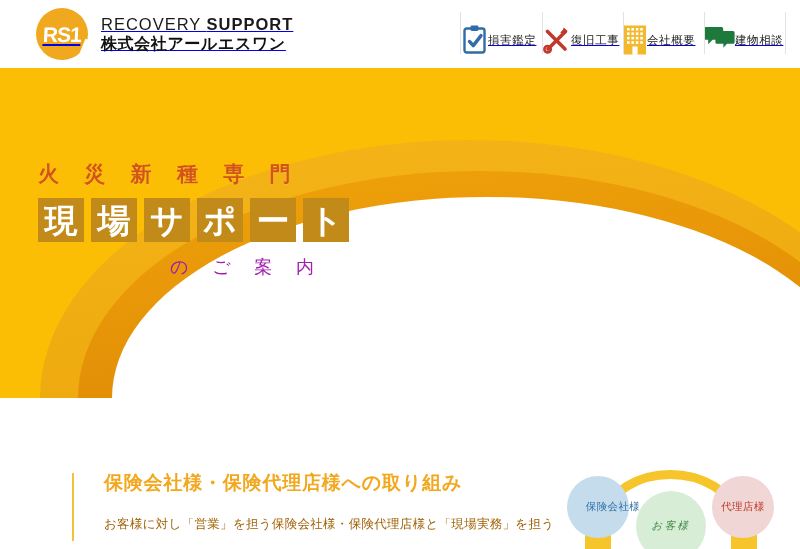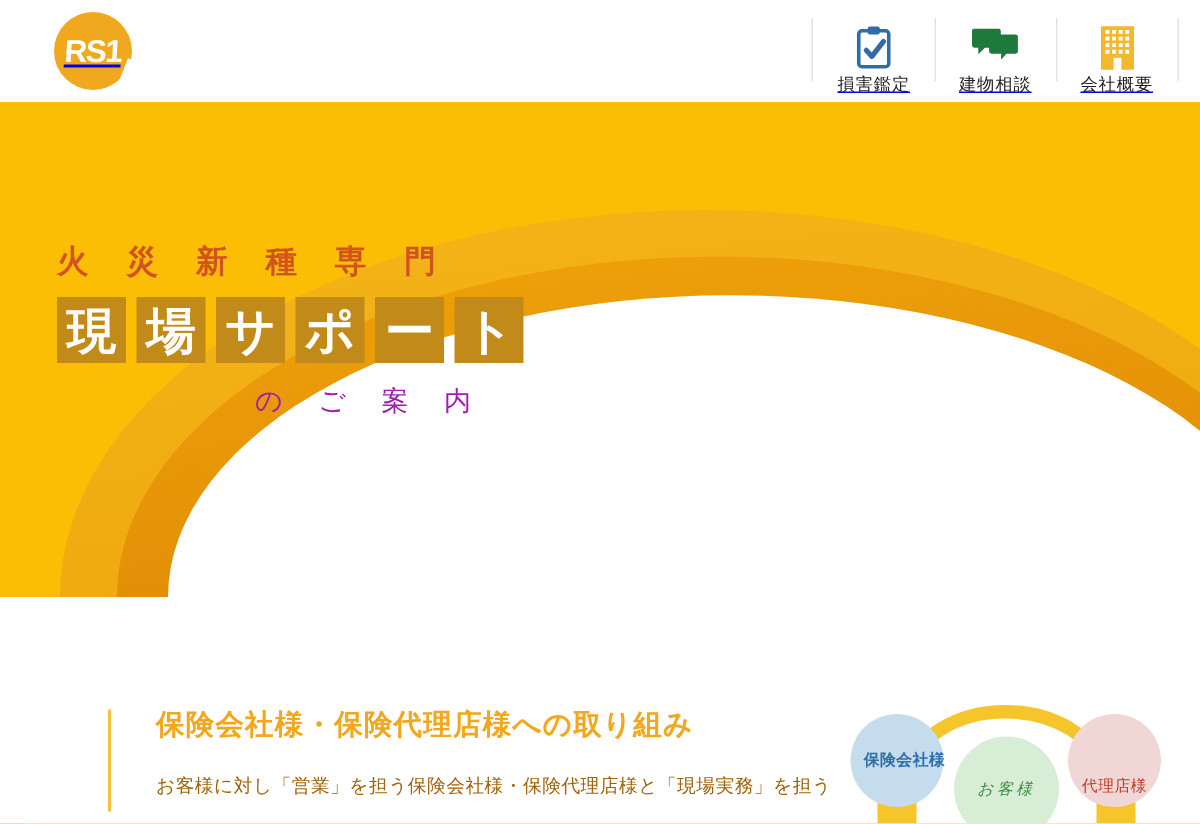--- a/index.html
+++ b/index.html
@@ -39,22 +39,22 @@
   }
   .brand-en b{font-weight:bold;}
   .brand-jp{
     font-size:16px;color:#111;font-weight:bold;letter-spacing:0.6px;
     margin-top:2px;white-space:nowrap;
     font-family:"DejaVu Sans",sans-serif;
   }
 
   .nav{display:flex;align-items:flex-start;margin-left:auto;margin-right:14px;height:62px;}
   .nav-item{
-    width:81px;height:62px;display:flex;flex-direction:column;
-    align-items:center;justify-content:center;padding-top:6px;
+    width:81px;height:62px;display:flex;flex-direction:row;
+    align-items:center;justify-content:flex-start;padding-top:6px;
     position:relative;cursor:pointer;
   }
   .nav-item + .nav-item:before{
     content:"";position:absolute;left:0;top:9px;width:1px;height:42px;
     background:#e2e2e2;
   }
   .nav-item:first-child:before{
     content:"";position:absolute;left:0;top:9px;width:1px;height:42px;
     background:#e2e2e2;
   }
@@ -127,46 +127,54 @@
 
 <div class="page">
 
   <div class="header">
 
     <a class="brand" href="#">
       <span class="logo-mark">
         <span class="rs1">RS1</span>
         <span class="slash"></span>
       </span>
+      <span class="brand-text">
+        <span class="brand-en"><span>RECOVERY </span><b>SUPPORT</b></span>
+        <span class="brand-jp">株式会社アールエスワン</span>
+      </span>
     </a>
 
     <div class="nav">
 
       <div class="nav-edge"></div>
 
       <a class="nav-item" href="#">
         <span class="nav-ic">
           <svg width="27" height="30" viewBox="0 0 27 30">
             <rect x="3.5" y="3.5" width="20" height="24" rx="2.2" fill="none" stroke="#2F6CA8" stroke-width="2.4"></rect>
             <rect x="9.5" y="0.6" width="8" height="5.4" rx="1.4" fill="#2F6CA8"></rect>
             <path d="M8.5 16.5 L12.3 20.6 L20 10.6" fill="none" stroke="#2F6CA8" stroke-width="3.4" stroke-linecap="round" stroke-linejoin="round"></path>
           </svg>
         </span>
         <span class="nav-label">損害鑑定</span>
       </a>
 
-
-      <a class="nav-item" href="#">
-        <span class="nav-ic">
-          <svg width="31" height="26" viewBox="0 0 31 26">
-            <path d="M13 4 h16 a1.6 1.6 0 0 1 1.6 1.6 v9.6 a1.6 1.6 0 0 1 -1.6 1.6 h-6 l-3.6 4 v-4 h-6.4 a1.6 1.6 0 0 1 -1.6 -1.6 v-9.6 A1.6 1.6 0 0 1 13 4z" fill="#1E7A3C"></path>
-            <path d="M1.6 0 h16 a1.6 1.6 0 0 1 1.6 1.6 v9.6 a1.6 1.6 0 0 1 -1.6 1.6 h-9 l-4.4 4.4 v-4.4 h-2.6 A1.6 1.6 0 0 1 0 11.2 V1.6 A1.6 1.6 0 0 1 1.6 0z" fill="#1E7A3C"></path>
-          </svg>
-        </span>
-        <span class="nav-label">建物相談</span>
+      <a class="nav-item" href="#">
+        <span class="nav-ic">
+          <svg width="29" height="29" viewBox="0 0 29 29">
+            <g stroke="#C0392B" stroke-width="3.6" stroke-linecap="round">
+              <line x1="5.5" y1="5.5" x2="23" y2="23"></line>
+              <line x1="23.5" y1="5.5" x2="6" y2="23"></line>
+            </g>
+            <path d="M22.5 2.2 l-4.2 4.2 1.6 1.6 4.2 -4.2 a5.4 5.4 0 0 1 -1.6 -1.6z" fill="#C0392B"></path>
+            <circle cx="5.6" cy="23.2" r="3.2" fill="none" stroke="#C0392B" stroke-width="2.6"></circle>
+            <path d="M21.6 1.4 a6.2 6.2 0 0 1 2.4 6.6 l-3.2 -3.2z" fill="#C0392B"></path>
+          </svg>
+        </span>
+        <span class="nav-label">復旧工事</span>
       </a>
 
       <a class="nav-item" href="#">
         <span class="nav-ic">
           <svg width="24" height="30" viewBox="0 0 24 30">
             <rect x="1" y="0.5" width="22" height="29" fill="#F2B92C"></rect>
             <g fill="#ffffff">
               <rect x="4" y="3" width="2.6" height="2.6"></rect>
                 <rect x="8.4" y="3" width="2.6" height="2.6"></rect>
                 <rect x="12.8" y="3" width="2.6" height="2.6"></rect>
@@ -183,20 +191,30 @@
                 <rect x="8.4" y="16.2" width="2.6" height="2.6"></rect>
                 <rect x="12.8" y="16.2" width="2.6" height="2.6"></rect>
                 <rect x="17.2" y="16.2" width="2.6" height="2.6"></rect>
               <rect x="9.4" y="21.5" width="5.2" height="8.2"></rect>
             </g>
           </svg>
         </span>
         <span class="nav-label">会社概要</span>
       </a>
 
+      <a class="nav-item" href="#">
+        <span class="nav-ic">
+          <svg width="31" height="26" viewBox="0 0 31 26">
+            <path d="M13 4 h16 a1.6 1.6 0 0 1 1.6 1.6 v9.6 a1.6 1.6 0 0 1 -1.6 1.6 h-6 l-3.6 4 v-4 h-6.4 a1.6 1.6 0 0 1 -1.6 -1.6 v-9.6 A1.6 1.6 0 0 1 13 4z" fill="#1E7A3C"></path>
+            <path d="M1.6 0 h16 a1.6 1.6 0 0 1 1.6 1.6 v9.6 a1.6 1.6 0 0 1 -1.6 1.6 h-9 l-4.4 4.4 v-4.4 h-2.6 A1.6 1.6 0 0 1 0 11.2 V1.6 A1.6 1.6 0 0 1 1.6 0z" fill="#1E7A3C"></path>
+          </svg>
+        </span>
+        <span class="nav-label">建物相談</span>
+      </a>
+
       <div class="nav-edge"></div>
     </div>
   </div>
 
   <div class="hero">
     <svg width="800" height="330" viewBox="0 0 800 330">
       <defs>
         <linearGradient id="gLight" x1="0" y1="0" x2="0.35" y2="1">
           <stop offset="0" stop-color="#F4B519"></stop>
           <stop offset="1" stop-color="#EEA90D"></stop>
@@ -238,18 +256,18 @@
 
   <div class="diagram">
     <svg width="245" height="94" viewBox="0 0 245 94">
       <path d="M46 66 C 62 4 168 4 186 66" fill="none" stroke="#F5C52B" stroke-width="9" stroke-linecap="butt"></path>
       <rect x="30" y="78" width="26" height="16" fill="#F5C52B"></rect>
       <rect x="176" y="78" width="26" height="16" fill="#F5C52B"></rect>
       <circle cx="43" cy="52" r="31" fill="#C5DCEC"></circle>
       <circle cx="188" cy="52" r="31" fill="#F0D6D4"></circle>
       <circle cx="116" cy="71" r="35" fill="#D8EDD6"></circle>
     </svg>
-    <div class="dg-lbl" style="left:10px;top:45px;width:76px;color:#2E6FA8;font-weight:bold;">保険会社様</div>
+    <div class="dg-lbl" style="left:20px;top:45px;width:76px;color:#2E6FA8;">保険会社様</div>
     <div class="dg-lbl" style="left:78px;top:64px;width:76px;color:#3D8B45;letter-spacing:2.4px;font-style:italic;">お客様</div>
-    <div class="dg-lbl" style="left:152px;top:62px;width:72px;color:#C0392B;">代理店様</div>
+    <div class="dg-lbl" style="left:152px;top:45px;width:72px;color:#C0392B;">代理店様</div>
   </div>
 
 </div>
 
 </body></html>

